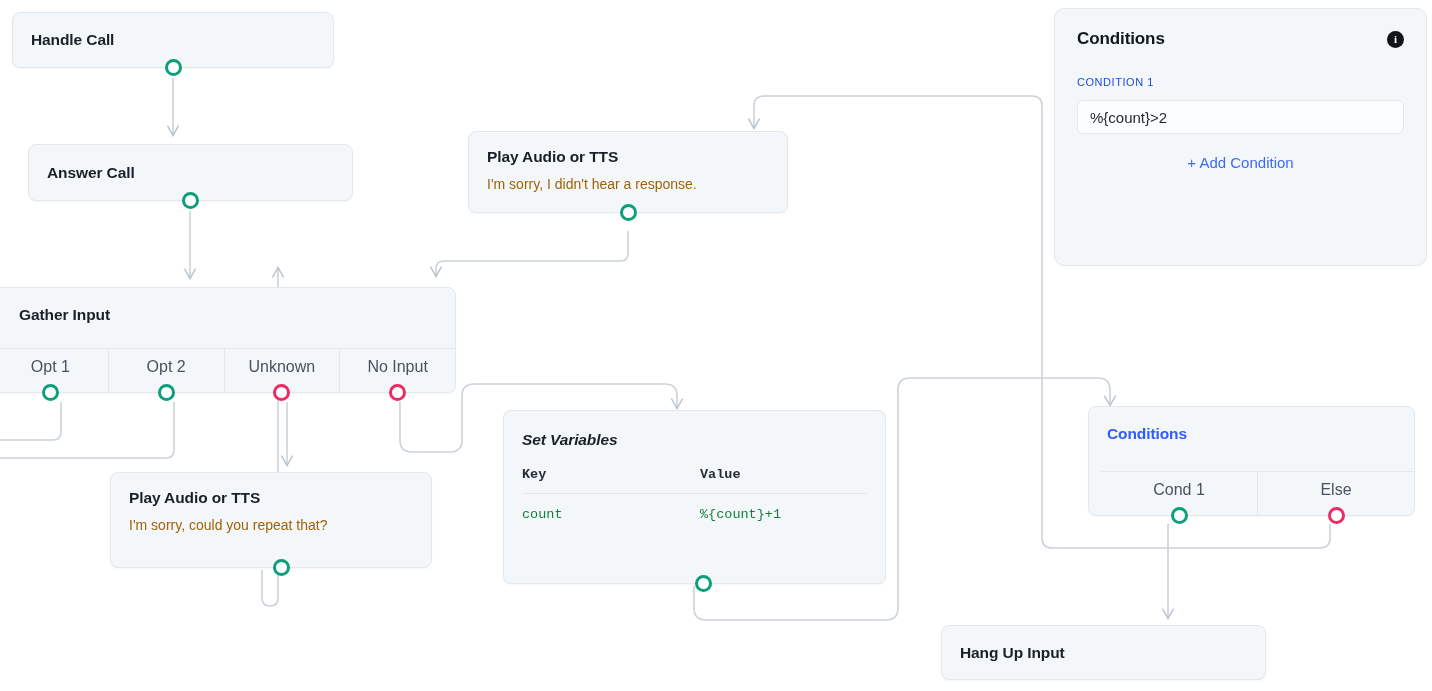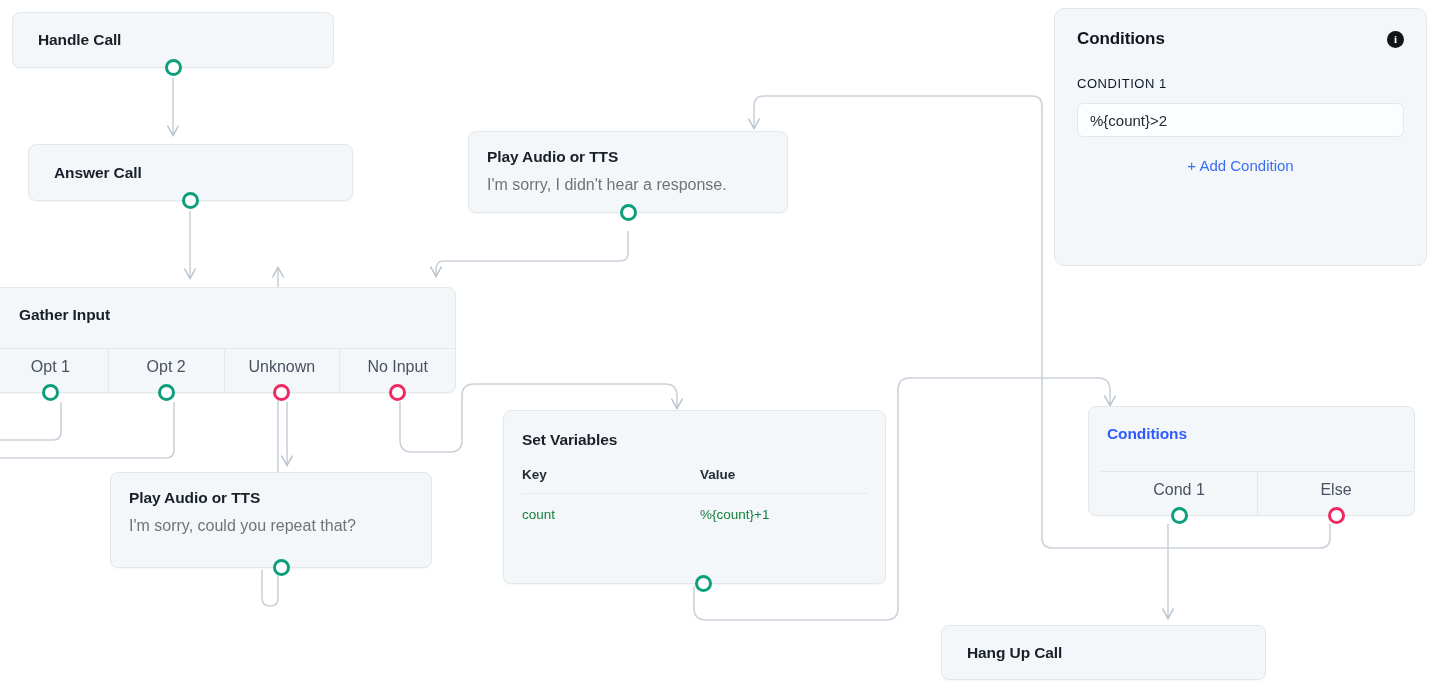--- a/index.html
+++ b/index.html
@@ -44,30 +44,29 @@
     color: #1a2029;
     letter-spacing: -0.1px;
     padding: 0 18px;
     white-space: nowrap;
   }
   .node-title.accent {
     color: #2f5bff;
     font-weight: 700;
   }
   .node-sub {
-    font-size: 16px;
-    color: #737373;
+    font-size: 14px;
+    color: #a16207;
     padding: 0 18px;
     white-space: nowrap;
   }
   
   .node-simple {
     display: flex;
     align-items: center;
-    padding-left: 7px;
   }
   
   .node-msg .node-title {
     padding-top: 16px;
     padding-bottom: 10px;
   }
   .node-msg .node-sub {
     padding-bottom: 16px;
   }
   
@@ -142,22 +141,22 @@
     font-weight: 700;
     font-family: "Liberation Serif", serif;
     display: flex;
     align-items: center;
     justify-content: center;
     line-height: 1;
     cursor: pointer;
   }
   .panel-label {
     margin-top: 27px;
-    font-size: 13px;
-    color: #0f172a;
+    font-size: 11px;
+    color: #1d4ed8;
     letter-spacing: 0.55px;
   }
   .panel-input {
     margin-top: 12px;
     height: 34px;
     background: #fbfdfe;
     border: 1px solid #e2e8ec;
     border-radius: 6px;
     display: flex;
     align-items: center;
@@ -171,20 +170,21 @@
     margin-top: 20px;
     font-size: 15px;
     color: #3b6cf5;
     cursor: pointer;
     text-align: center;
   }
 
   
   .kv-table {
     padding: 0 18px 0 18px;
+    font-family: Liberation Mono, monospace;
   }
   .kv-row {
     display: flex;
     font-size: 13.5px;
   }
   .kv-head {
     color: #262d38;
     font-weight: 700;
     padding-bottom: 11px;
     border-bottom: 1px solid #e4e9ee;
@@ -275,21 +275,21 @@
     <span class="dot green dot-bottom"></span>
   </div>
 
   <div class="node node-msg" style="left:110px; top:472px; width:322px; height:96px;">
     <div class="node-title">Play Audio or TTS</div>
     <div class="node-sub">I'm sorry, could you repeat that?</div>
     <span class="dot green dot-bottom" style="left:162px; margin-left:0;"></span>
   </div>
 
   <div class="node" style="left:503px; top:410px; width:383px; height:174px;">
-    <div class="node-title" style="padding-top:20px; padding-bottom:18px;">Set Variables</div>
+    <div class="node-title" style="padding-top:20px; padding-bottom:18px;font-style:italic;">Set Variables</div>
     <div class="kv-table">
       <div class="kv-row kv-head">
         <span class="kv-k">Key</span>
         <span class="kv-v">Value</span>
       </div>
       <div class="kv-row kv-body">
         <span class="kv-k">count</span>
         <span class="kv-v">%{count}+1</span>
       </div>
     </div>
@@ -304,21 +304,21 @@
         <span class="dot green dot-bottom"></span>
       </div>
       <div class="port">
         <span class="port-label">Else</span>
         <span class="dot pink dot-bottom"></span>
       </div>
     </div>
   </div>
 
   <div class="node node-simple" style="left:941px; top:625px; width:325px; height:55px;">
-    <span class="node-title">Hang Up Call</span>
+    <span class="node-title">Hang Up Input</span>
   </div>
 
   <div class="panel" style="left:1054px; top:8px; width:373px; height:258px;">
     <div class="panel-head">
       <span class="panel-title">Conditions</span>
       <span class="info-icon">i</span>
     </div>
     <div class="panel-label">CONDITION 1</div>
     <div class="panel-input" placeholder="Enter a condition">%{count}&gt;2</div>
     <div class="panel-link">+ Add Condition</div>

